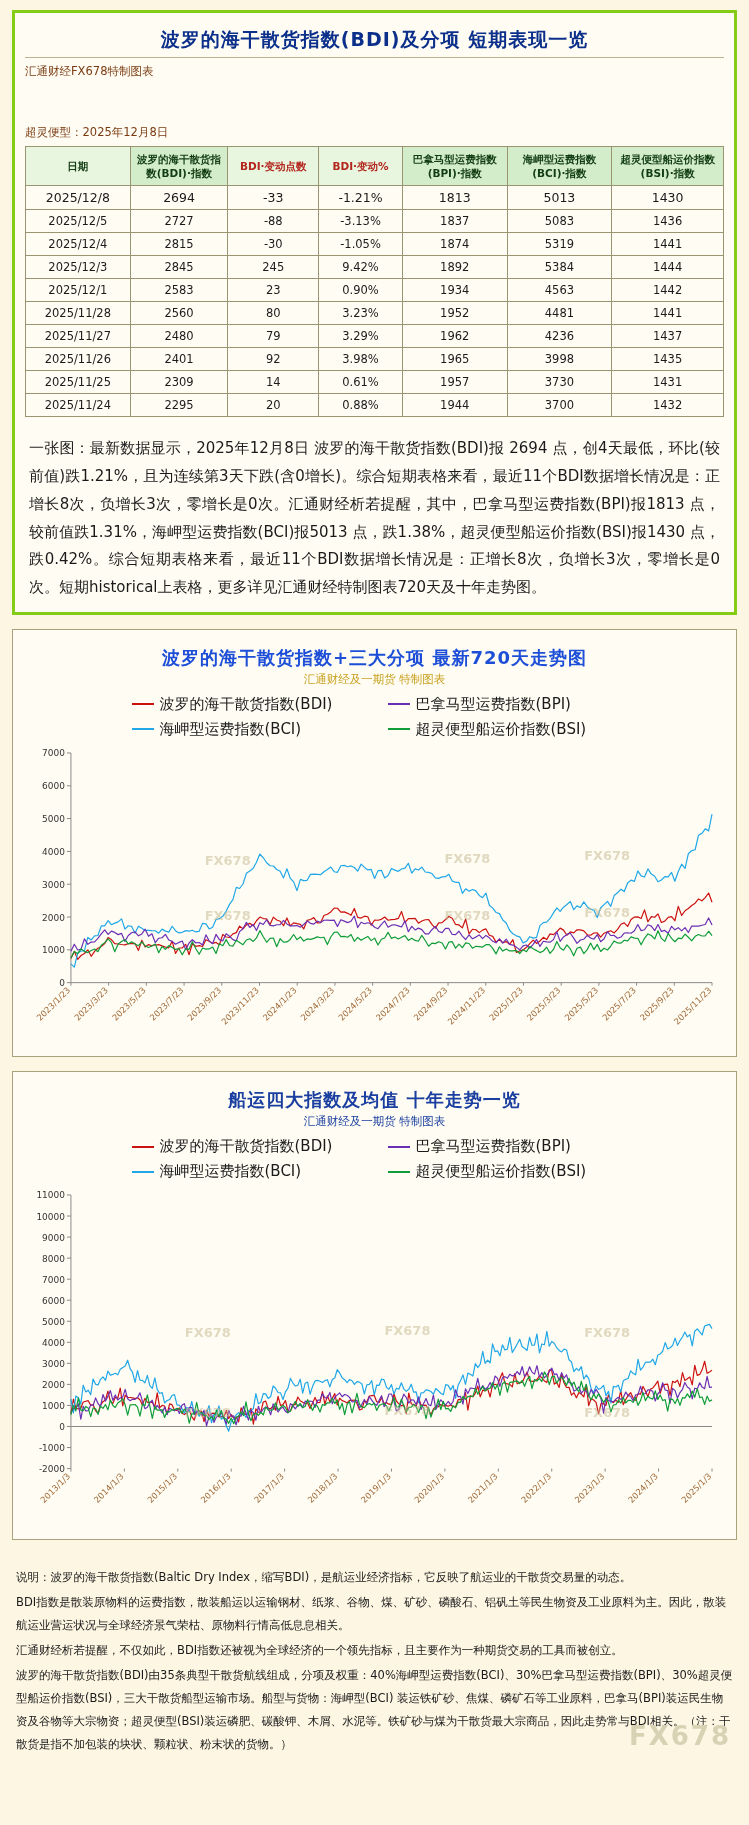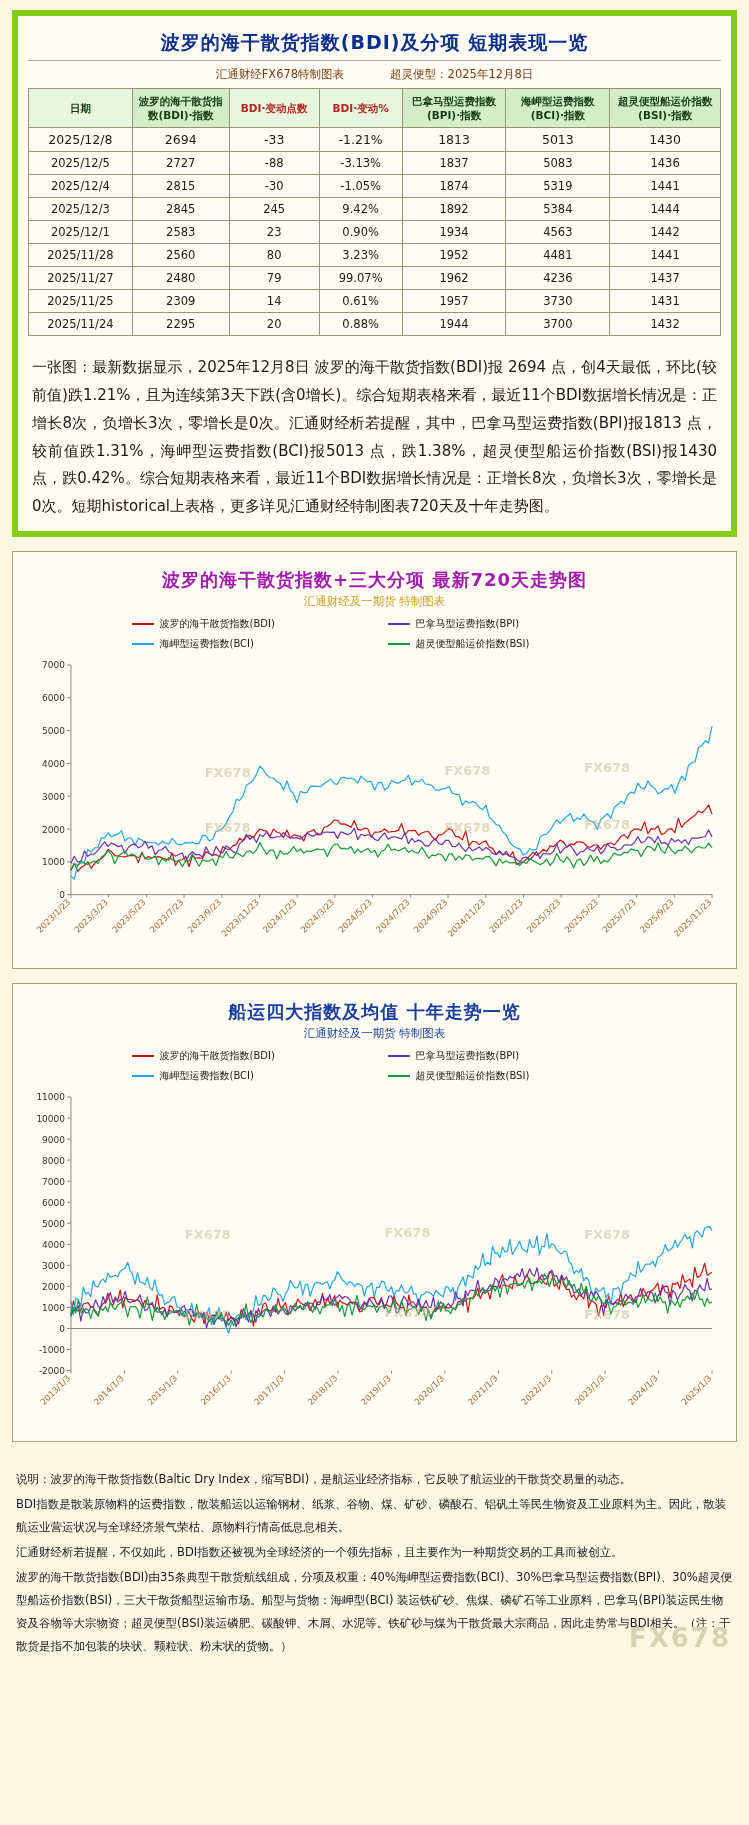--- a/index.html
+++ b/index.html
@@ -12,40 +12,41 @@
   }
   .page {
     width: 749px;
     background: #fdf6e3;
     padding: 10px 12px 6px 12px;
   }
 
   
   .card {
     background: #fffdf3;
-    border: 6px solid #84cc16;
+    border: 3px solid #84cc16;
     padding: 8px 10px 10px 10px;
   }
   .title {
     text-align: center;
     color: #0b2f8a;
     font-size: 19px;
     font-weight: bold;
     letter-spacing: 1px;
     padding: 6px 0 4px 0;
     border-bottom: 1px solid #b9b48f;
     margin-bottom: 6px;
   }
   .subrow {
     display: flex;
     justify-content: center;
     gap: 46px;
     color: #7a3b12;
     font-size: 11.5px;
     padding-bottom: 6px;
+    flex-direction: column;
   }
   table.bdi {
     width: 100%;
     border-collapse: collapse;
     font-size: 11.5px;
     border-radius: 8px;
   }
   table.bdi th {
     border: 1px solid #9a9470;
     background: #d9f0d2;
@@ -78,40 +79,40 @@
 
   
   .chart-card {
     margin-top: 14px;
     background: #fffdf3;
     border: 1px solid #a8a27c;
     padding: 10px 12px 12px 12px;
   }
   .chart-title {
     text-align: center;
-    color: #a21caf;
+    color: #1d4ed8;
     font-size: 18px;
     font-weight: bold;
     letter-spacing: 1px;
     padding: 6px 0 2px 0;
   }
   .chart-title.brown { color: #1a3fa0; }
   .chart-sub {
     text-align: center;
     color: #c8a020;
     font-size: 11.5px;
     padding-bottom: 6px;
   }
   .chart-sub.blue { color: #1a3fa0; }
   .legend {
     display: flex;
     flex-wrap: wrap;
     justify-content: center;
     gap: 6px 26px;
-    font-size: 10px;
+    font-size: 15px;
     padding: 2px 0 6px 0;
     max-width: 560px;
     margin: 0 auto;
   }
   .legend .li { display: flex; align-items: center; gap: 6px; width: 230px; }
   .legend .sw { width: 22px; height: 2px; display: inline-block; }
   .plot-wrap { position: relative; }
   svg.plot { display: block; width: 100%; }
 
   
@@ -210,24 +211,33 @@
             <td>80</td>
             <td>3.23%</td>
             <td>1952</td>
             <td>4481</td>
             <td>1441</td>
           </tr>
           <tr>
             <td>2025/11/27</td>
             <td>2480</td>
             <td>79</td>
-            <td>99.07%</td>
+            <td>3.29%</td>
             <td>1962</td>
             <td>4236</td>
             <td>1437</td>
+          </tr>
+          <tr>
+            <td>2025/11/26</td>
+            <td>2401</td>
+            <td>92</td>
+            <td>3.98%</td>
+            <td>1965</td>
+            <td>3998</td>
+            <td>1435</td>
           </tr>
           <tr>
             <td>2025/11/25</td>
             <td>2309</td>
             <td>14</td>
             <td>0.61%</td>
             <td>1957</td>
             <td>3730</td>
             <td>1431</td>
           </tr>

